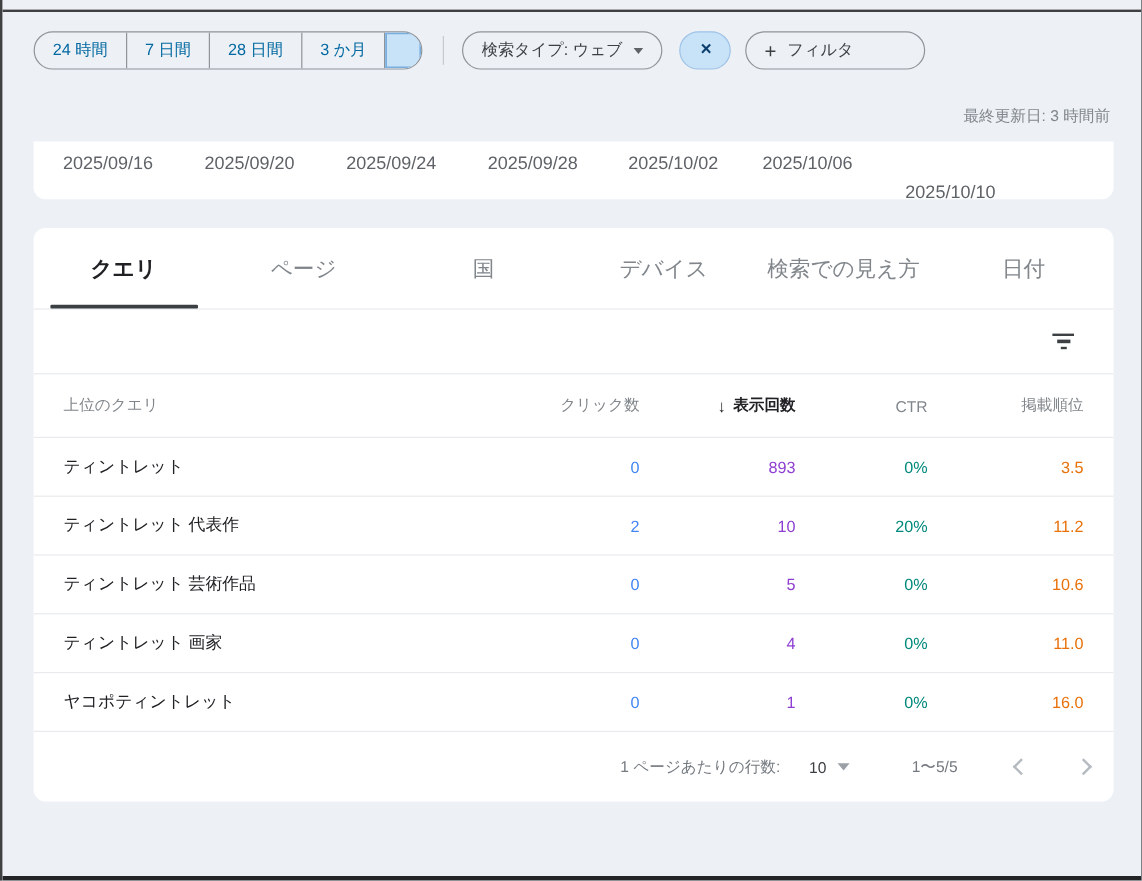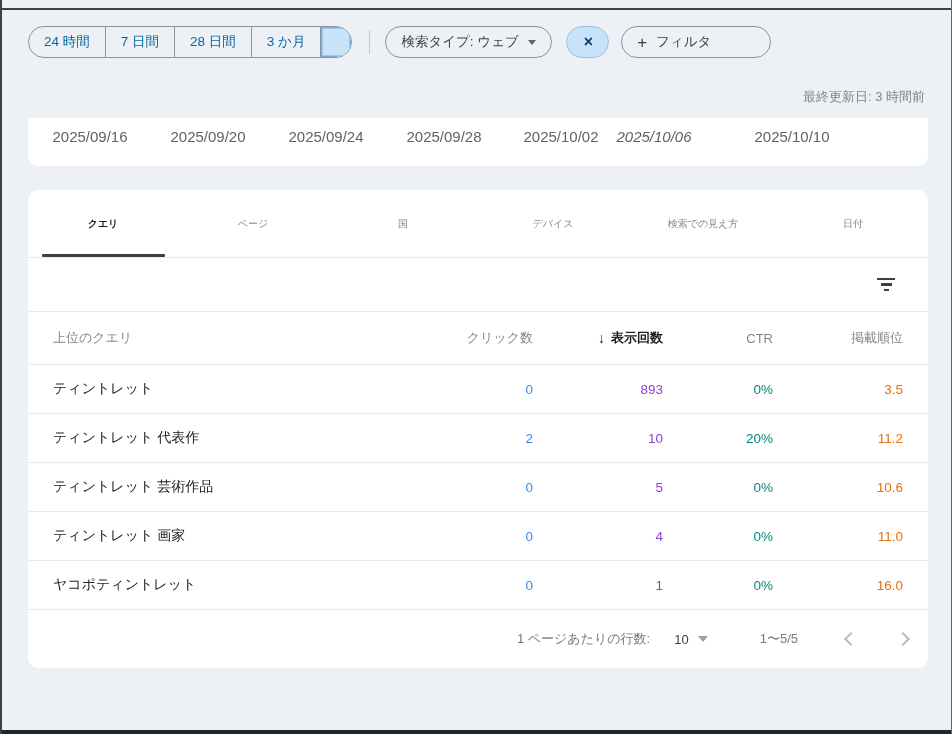--- a/index.html
+++ b/index.html
@@ -31,27 +31,27 @@
   .last-updated{position:absolute;top:88px;right:26px;font-size:13px;color:#80868b;}
 
   
   .chart-strip{position:absolute;top:118px;left:26px;width:900px;height:48px;background:#fff;border-radius:0 0 10px 10px;}
   .axis-label{position:absolute;top:10px;width:94px;text-align:center;font-size:15px;color:#5f6368;}
   .axis-label:nth-child(1){left:15px;}
   .axis-label:nth-child(2){left:133px;}
   .axis-label:nth-child(3){left:251px;}
   .axis-label:nth-child(4){left:369px;}
   .axis-label:nth-child(5){left:486px;}
-  .axis-label:nth-child(6){left:579px;font-style:italic;}
-  .axis-label:nth-child(7){left:717px;}
+  .axis-label:nth-child(6){left:598px;}
+  .axis-label:nth-child(7){left:717px;margin-top:24px;}
 
   
   .card{position:absolute;top:190px;left:26px;width:900px;height:478px;background:#fff;border-radius:10px;overflow:hidden;display:flex;flex-direction:column;}
   .tabs{display:flex;height:68px;border-bottom:1px solid #e8eaed;box-sizing:border-box;}
-  .tab{flex:1;position:relative;display:flex;align-items:center;justify-content:center;font-size:10px;color:#80868b;cursor:pointer;background:none;border:none;font-family:inherit;text-align:center;}
+  .tab{flex:1;position:relative;display:flex;align-items:center;justify-content:center;font-size:18px;color:#80868b;cursor:pointer;background:none;border:none;font-family:inherit;text-align:center;}
   .tab.active{color:#202124;font-weight:bold;}
   .tab.active .tab-underline{position:absolute;bottom:0;left:9%;right:9%;height:3px;background:#3c4043;border-radius:1px;}
 
   .filter-row{height:54px;border-bottom:1px solid #e8eaed;display:flex;align-items:center;justify-content:flex-end;padding-right:27px;box-sizing:border-box;}
   .filter-icon{display:flex;flex-direction:column;align-items:center;gap:3px;cursor:pointer;padding:6px;background:none;border:none;}
   .filter-icon .b1{width:18px;height:2.5px;background:#3c4043;}
   .filter-icon .b2{width:11px;height:2.5px;background:#3c4043;}
   .filter-icon .b3{width:5px;height:2.5px;background:#3c4043;}
 
   .thead,.trow{display:flex;align-items:center;box-sizing:border-box;padding-right:25px;border-bottom:1px solid #e8eaed;}

